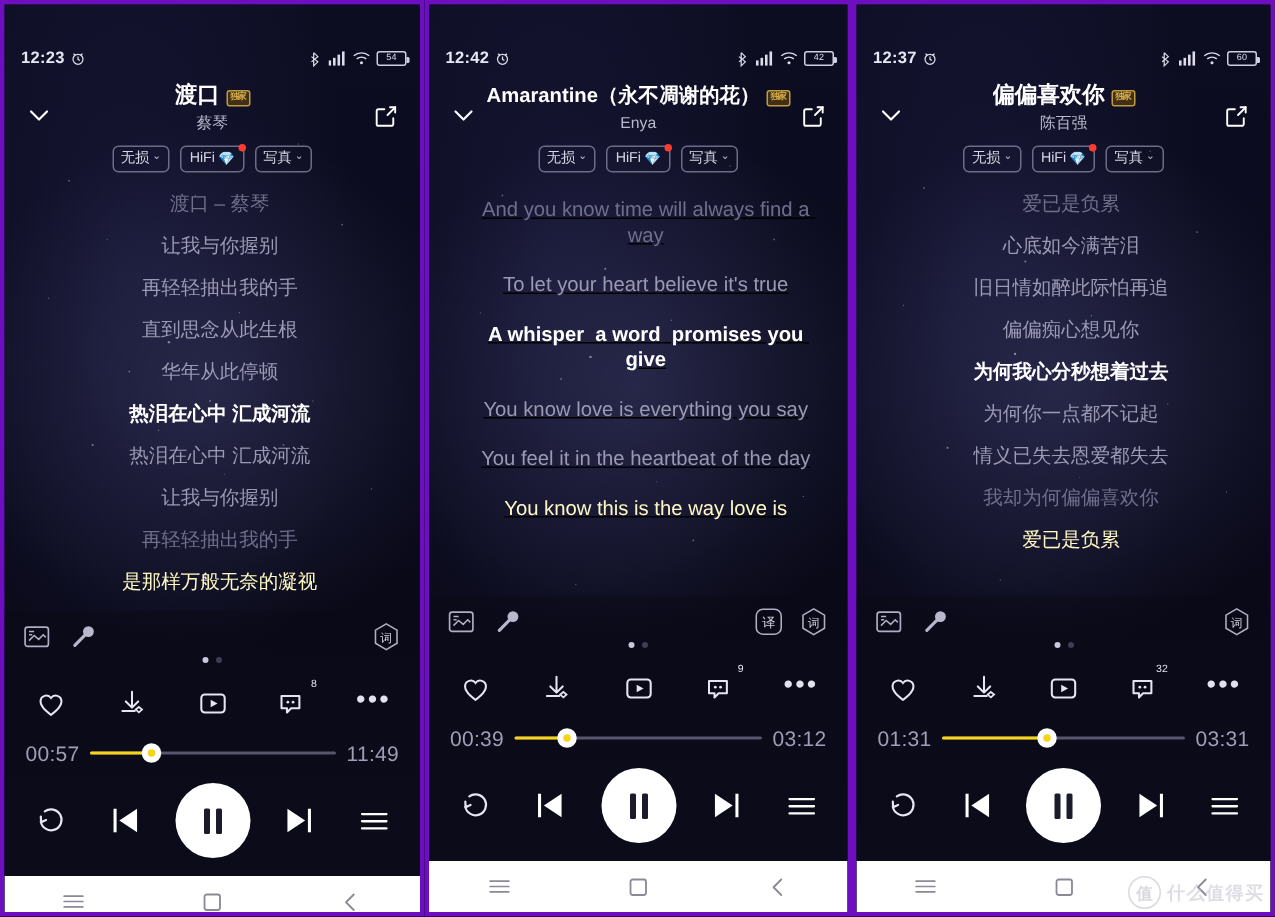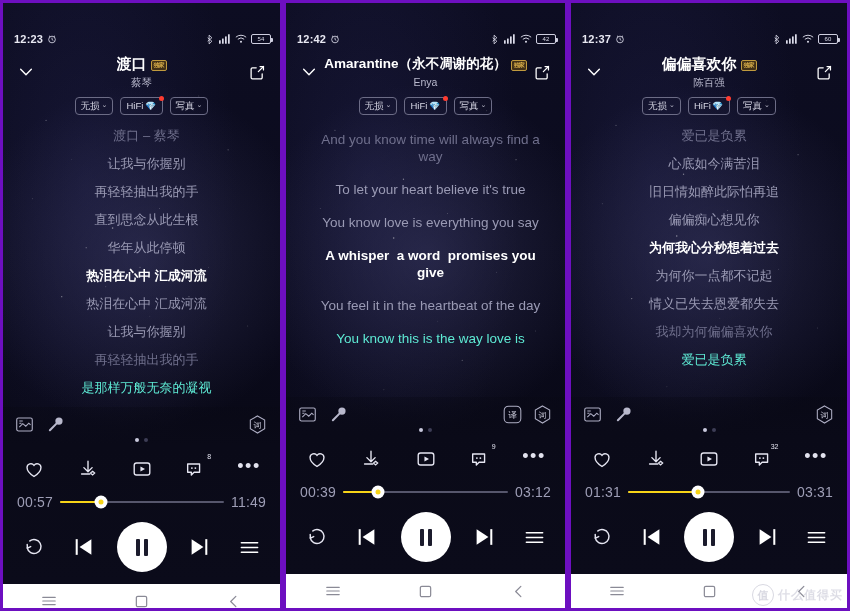--- a/index.html
+++ b/index.html
@@ -85,21 +85,21 @@
     border-radius: 0 1px 1px 0;
   }
 
   
   .header {
     position: relative;
     padding: 4px 10px 0 10px;
   }
   .hdr-row {
     display: flex;
-    align-items: center;
+    align-items: flex-end;
     justify-content: space-between;
   }
   .chev-down, .share-btn {
     width: 26px; height: 26px;
     display: flex; align-items: center; justify-content: center;
     cursor: pointer;
     flex: 0 0 26px;
   }
   .title-wrap {
     flex: 1 1 auto;
@@ -189,21 +189,21 @@
     margin: 0 0 11px 0;
     white-space: pre-wrap;
   }
   .lyric.en { font-size: 13.5px; line-height: 17px; }
   .lyric.active {
     color: #ffffff;
     font-weight: bold;
   }
   .lyric.dim1 { color: #9a9ab4; }
   .lyric.dim2 { color: #6f6f8c; }
-  .lyric.dim3 { color: #5eead4; }
+  .lyric.dim3 { color: #fef9c3; }
 
   
   .bottom {
     position: relative;
     z-index: 4;
     flex: 0 0 auto;
     padding: 0 12px;
     background: linear-gradient(180deg, rgba(8,8,20,0.35) 0%, #0a0a18 22%, #0b0b1a 100%);
   }
   .util-row {
@@ -707,25 +707,25 @@
             <span class="gem">💎</span>
             <span class="dot-red"></span>
           </div>
           <div class="chip">
             <span>写真</span>
             <span class="caret">⌄</span>
           </div>
         </div>
       </div>
 
-      <div class="lyrics" style="padding-top:16px;">
+      <div class="lyrics" style="padding-top:16px;text-decoration:underline;">
         <div class="lyric en dim2" style="margin-bottom:16px;">And you know time will always find a way</div>
         <div class="lyric en dim1" style="margin-bottom:16px;">To let your heart believe it's true</div>
+        <div class="lyric en active" style="margin-bottom:16px;">A whisper  a word  promises you give</div>
         <div class="lyric en dim1" style="margin-bottom:16px;">You know love is everything you say</div>
-        <div class="lyric en active" style="margin-bottom:16px;">A whisper  a word  promises you give</div>
         <div class="lyric en dim1" style="margin-bottom:16px;">You feel it in the heartbeat of the day</div>
         <div class="lyric en dim3">You know this is the way love is</div>
       </div>
 
       <div class="bottom">
         <div class="util-row">
           <div class="util-left">
             <span>
               <svg width="19" height="19" viewBox="0 0 22 22">
                   <rect x="2" y="3.5" width="18" height="15" rx="2" fill="none" stroke="#aeaec4" stroke-width="1.3"></rect>

